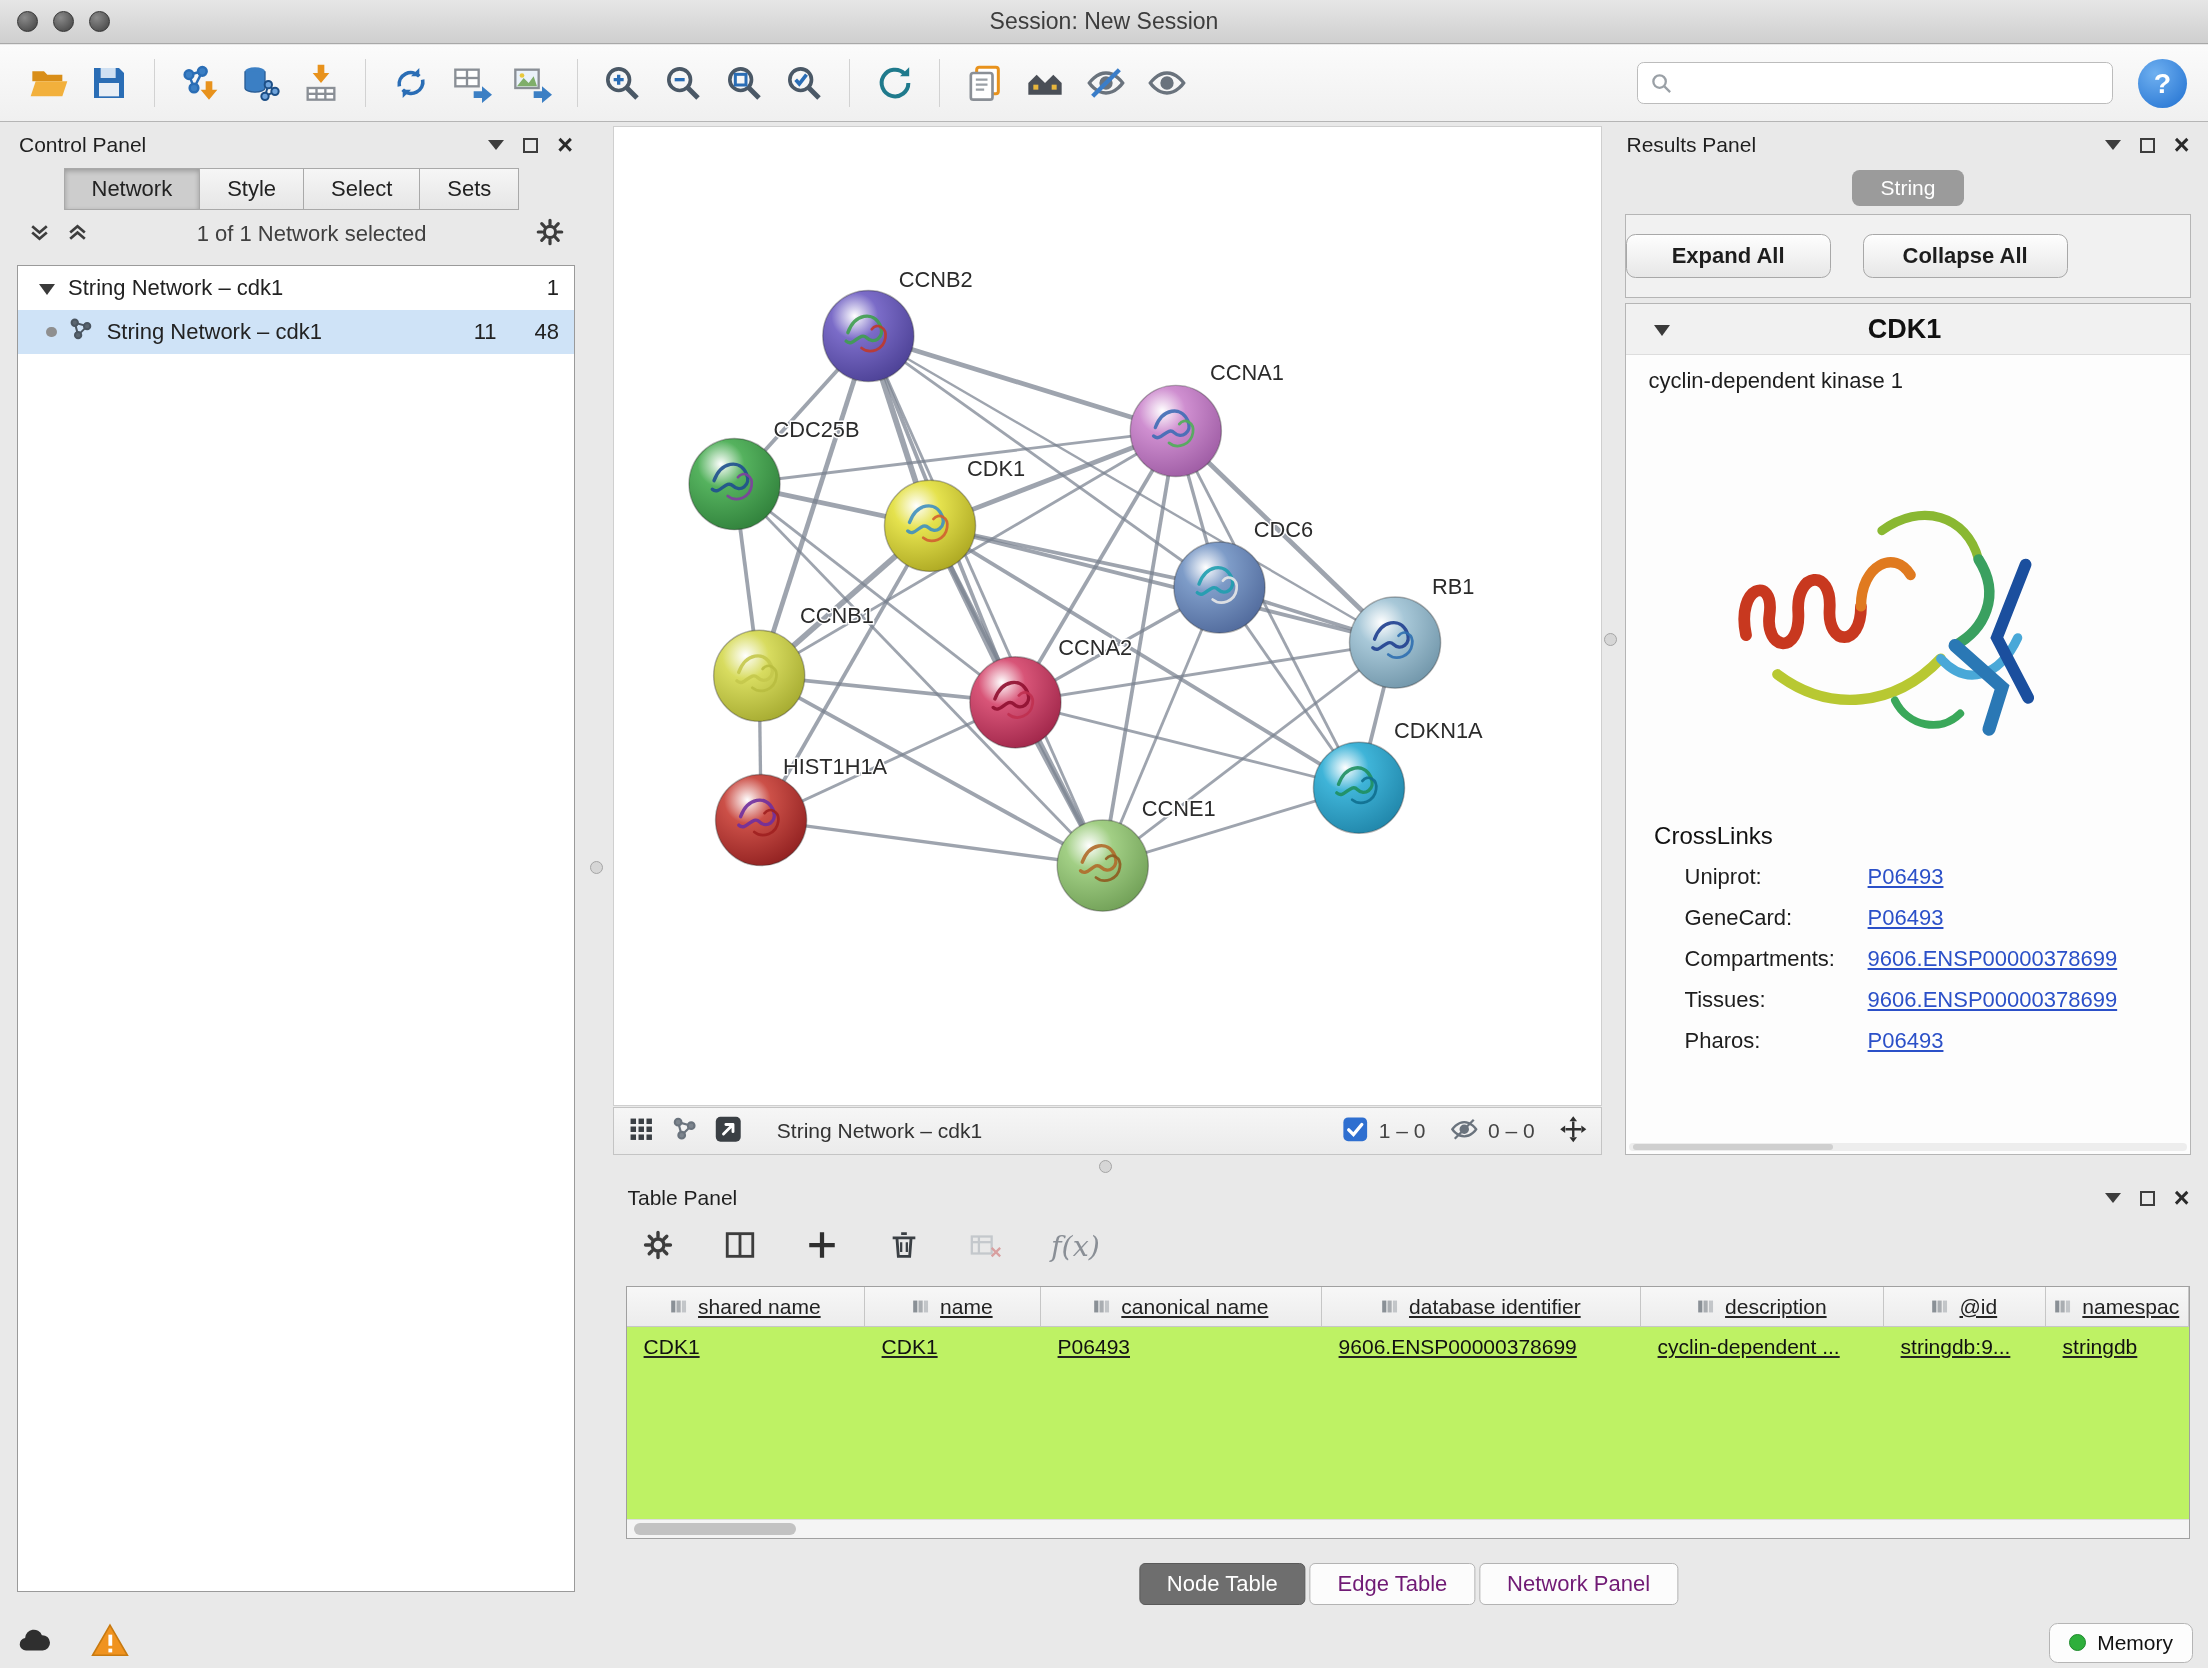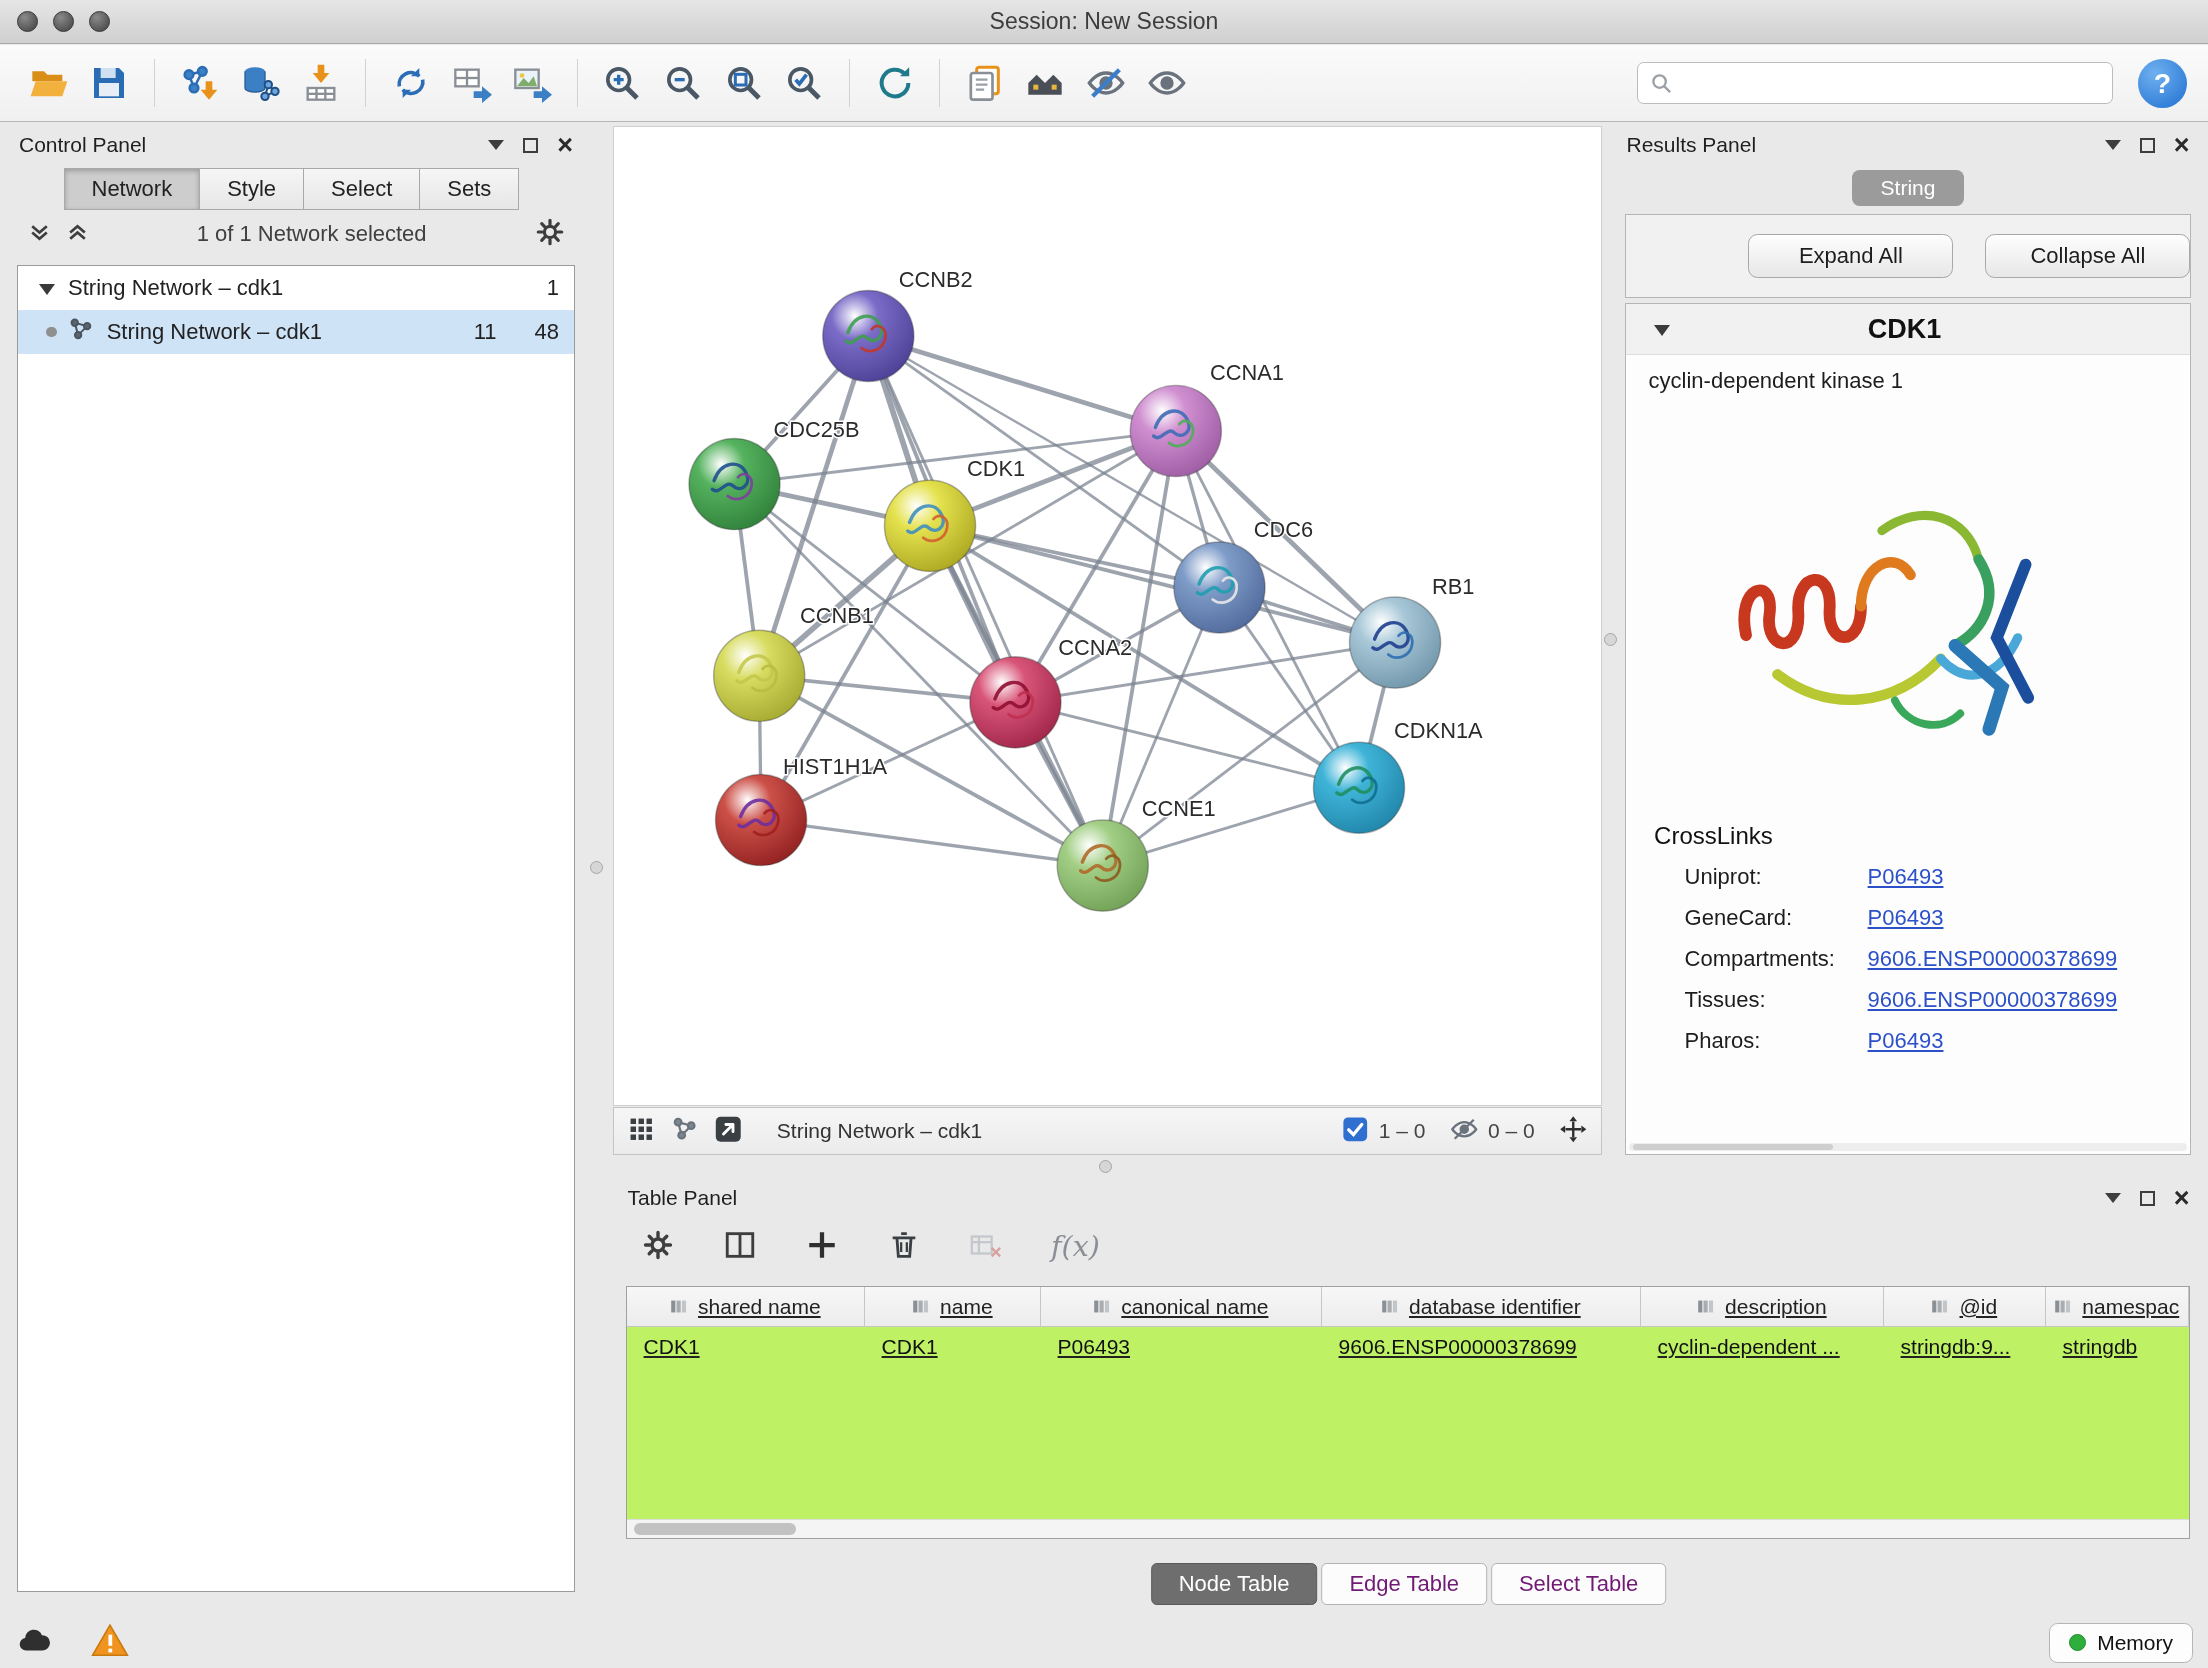--- a/index.html
+++ b/index.html
@@ -70,21 +70,21 @@
   .net-footer svg { width:28.5px; height:28.5px; }
   .nf-name { margin-left:19px; font-size:21px; color:#333; }
   .nf-right { margin-left:auto; display:flex; align-items:center; gap:9.5px; }
   .nf-cnt { font-size:21px; color:#444; margin-right:15px; }
 
   
   #results-panel { position:absolute; left:1617px; top:126px; width:582px; height:1029px; }
   .rp-badge { margin:5.7px auto 0; width:112px; height:36px; border-radius:7.6px; background:#9b9b9b;
     color:#fff; font-size:21px; display:flex; align-items:center; justify-content:center; }
   .rp-btnbox { position:absolute; left:7.6px; right:7.6px; top:88px; height:84px; border:1px solid #b5b5b5;
-    background:#f1f1f1; display:flex; align-items:center; justify-content:flex-end; gap:32px; }
+    background:#f1f1f1; display:flex; align-items:center; justify-content:flex-start; gap:32px;font-weight:bold; }
   .rp-btn { width:205px; height:44px; border:1px solid #a8a8a8; border-radius:9.5px;
     background:linear-gradient(#fefefe,#e7e7e7); font-size:22px; color:#1d1d1d;
     display:flex; align-items:center; justify-content:center; }
   .rp-content { position:absolute; left:7.6px; right:7.6px; top:177px; bottom:0; border:1px solid #b5b5b5; background:#fdfdfd; overflow:hidden; }
   .rp-sec-head { height:51px; background:#f1f1f1; border-bottom:1px solid #ddd; display:flex; align-items:center; padding:0 23px; }
   .rp-sec-head .caret { margin-right:0; }
   .rp-sec-title { flex:1; text-align:center; font-size:27px; font-weight:bold; color:#111; margin-right:28.5px; }
   .rp-desc { padding:13.3px 23px 0; font-size:22px; color:#1d1d1d; }
   .rp-structure { display:block; margin:25px auto 0; width:418px; height:380px; }
   .rp-xl-title { padding:23px 0 5.7px 28.5px; font-size:24px; font-weight:normal; color:#111; }
@@ -758,21 +758,21 @@
         <div class="tp-td c5">stringdb:9...</div>
         <div class="tp-td c6">stringdb</div>
       </div>
       <div class="tp-hscroll">
           <div class="thumb"></div>
         </div>
     </div>
     <div class="tp-tabs">
       <div class="tp-tab selected">Node Table</div>
       <div class="tp-tab">Edge Table</div>
-      <div class="tp-tab">Select Table</div>
+      <div class="tp-tab">Network Panel</div>
     </div>
   </div>
 
   <div class="statusbar">
     <span>
       <svg viewBox="0 0 24 24" fill="#2f2f2f">
           <path d="M7 18a4 4 0 0 1-.6-7.96A5.5 5.5 0 0 1 17 8.3 4.2 4.2 0 0 1 17.5 18z"></path>
         </svg>
     </span>
     <span>

